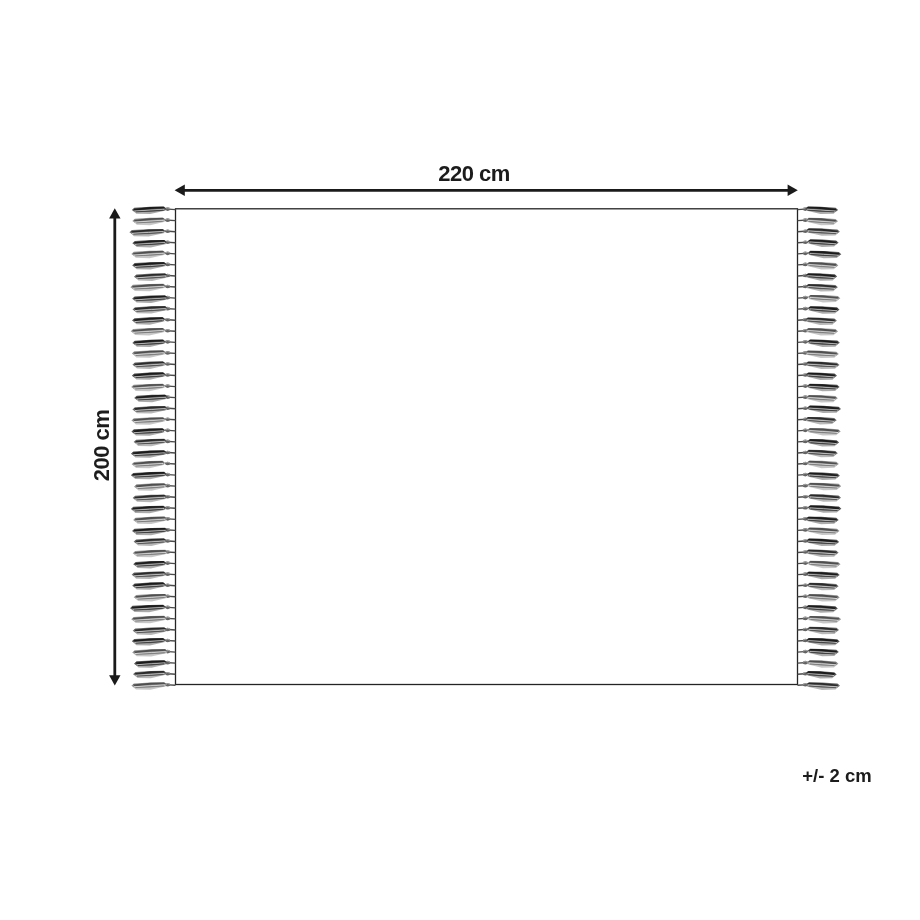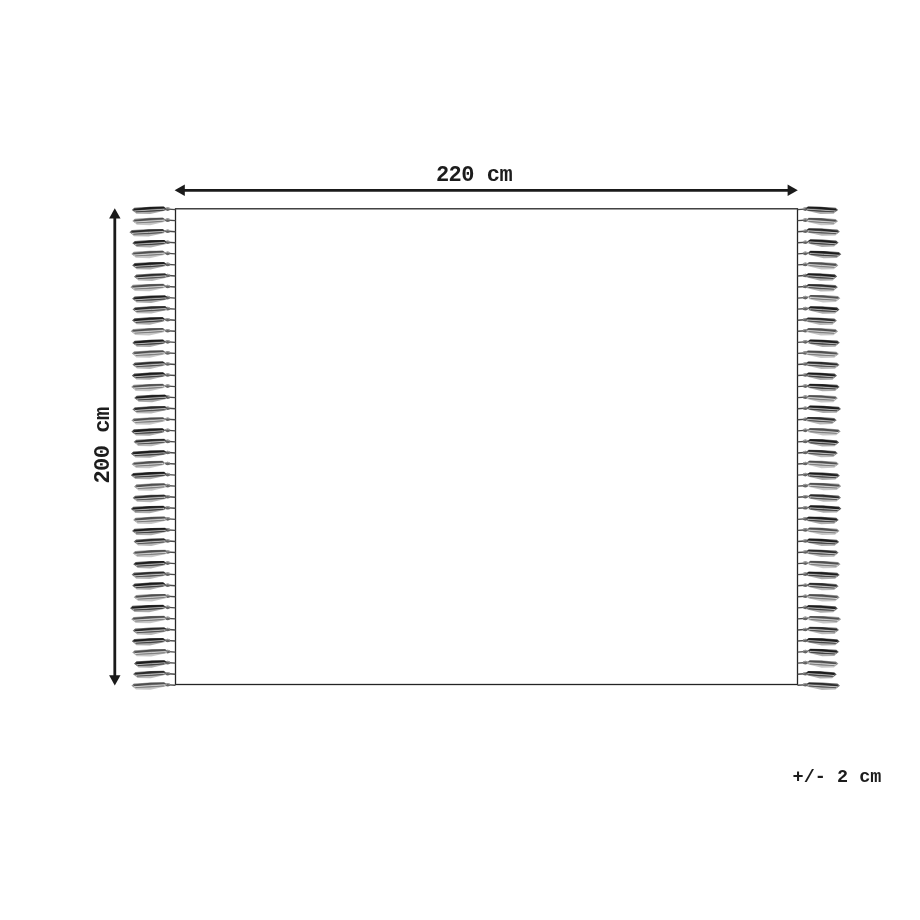--- a/index.html
+++ b/index.html
@@ -1,16 +1,16 @@
 <!DOCTYPE html>
 <html><head>
 <meta charset="utf-8">
 <style>
 html,body { margin:0; padding:0; background:#ffffff; }
-#page { width:821px; height:920px; position:relative; font-family:Liberation Mono, monospace; }
+#page { width:821px; height:920px; position:relative; font-family:Liberation Sans, sans-serif; }
 </style>
 </head>
 <body>
 <div id="page">
 <svg width="920" height="920" viewBox="0 0 920 920">
 
 <rect x="0" y="0" width="920" height="920" fill="#ffffff"></rect>
 
 <rect x="175.5" y="208.8" width="622.0" height="475.7" fill="#ffffff" stroke="#242424" stroke-width="1.3"></rect>
 

